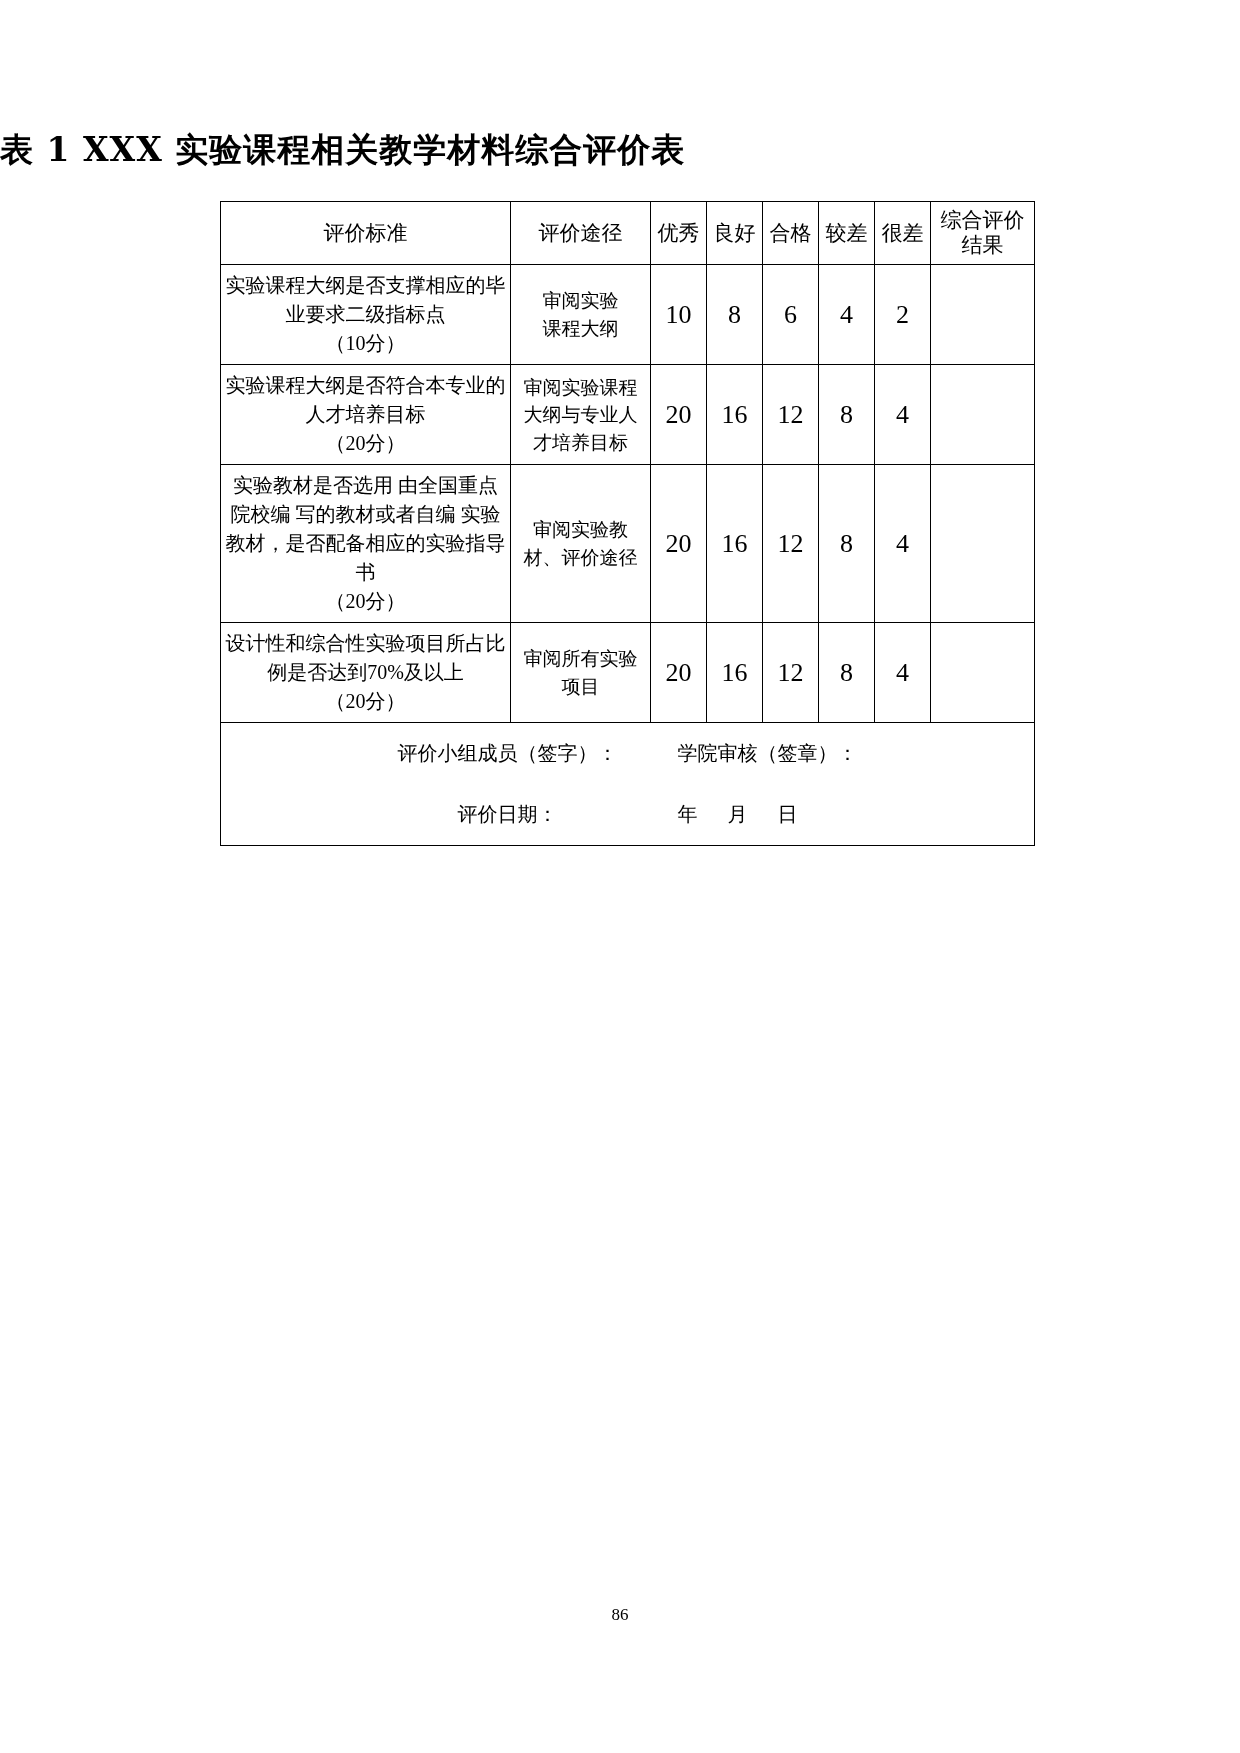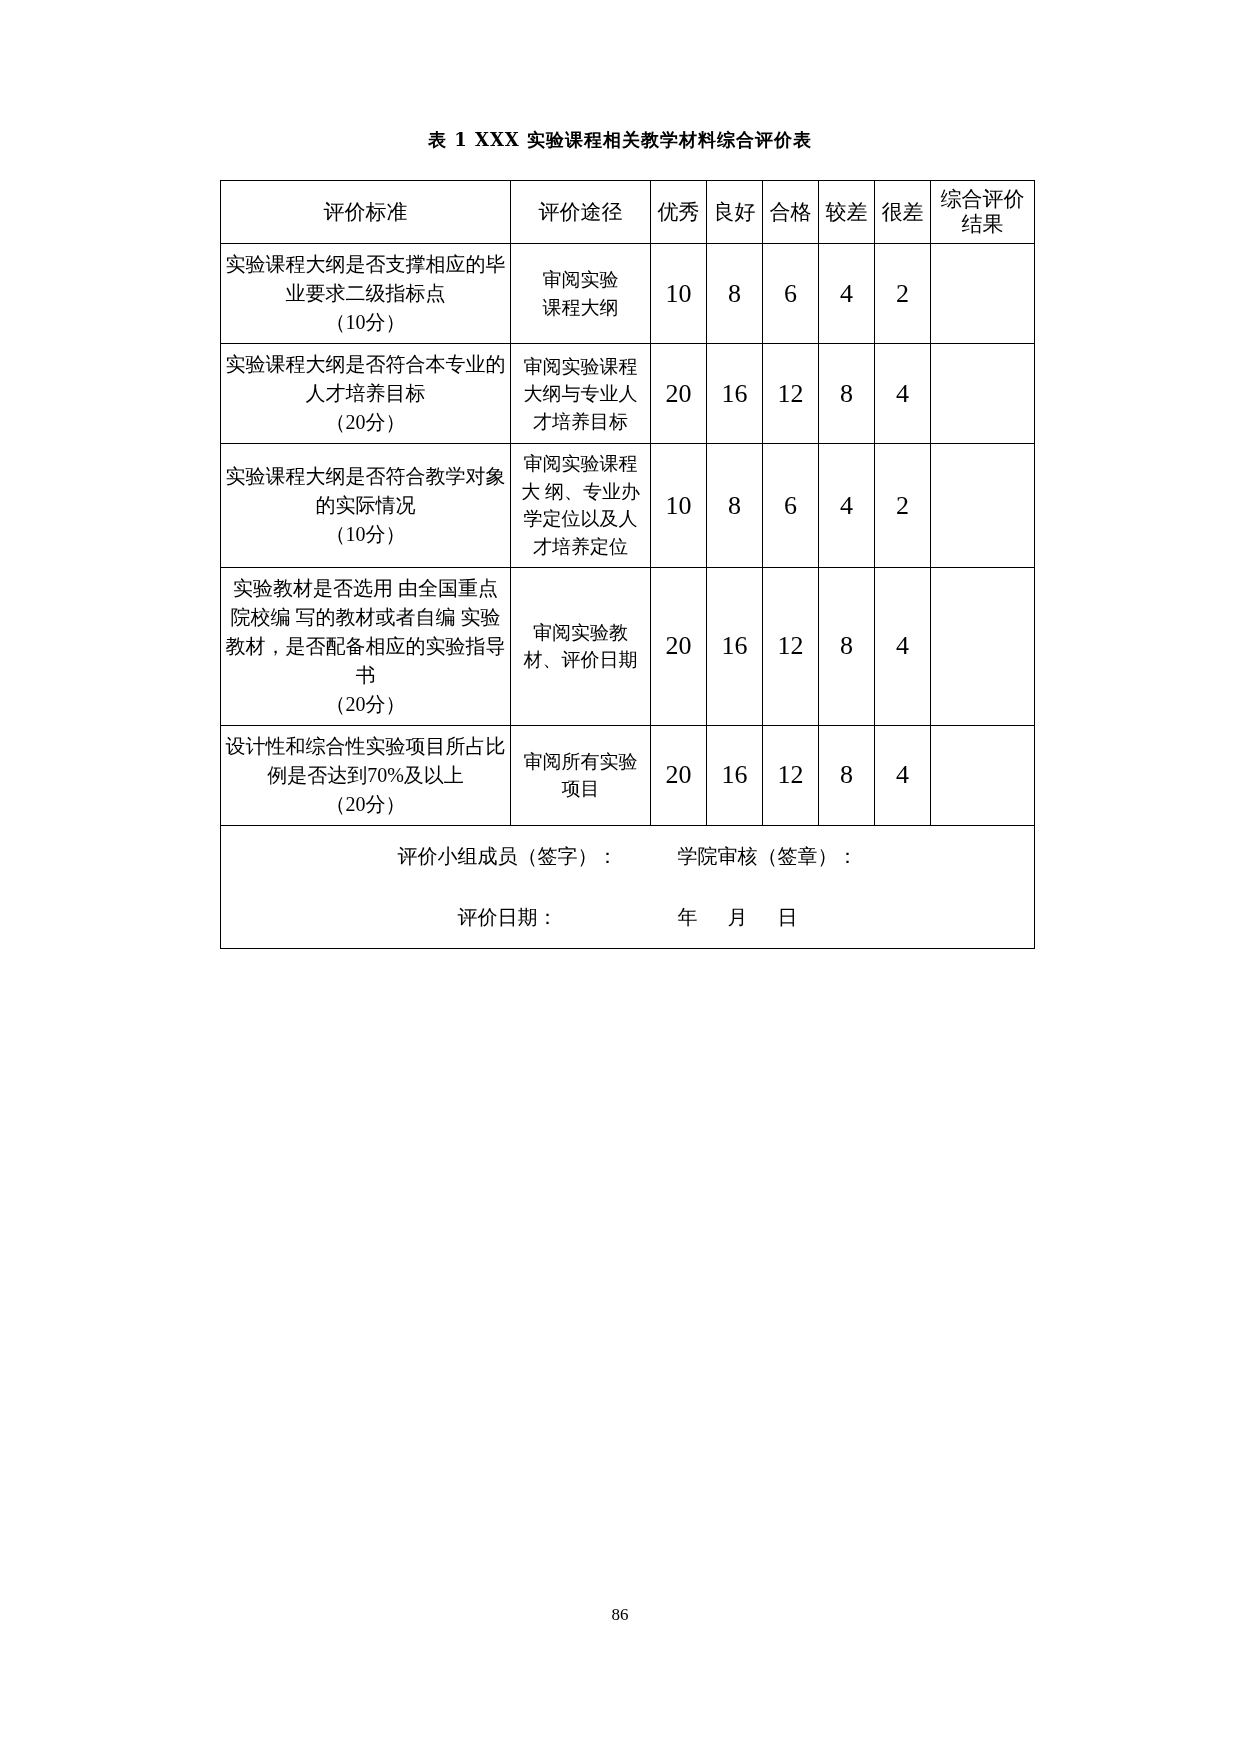--- a/index.html
+++ b/index.html
@@ -15,22 +15,22 @@
     position: relative;
   }
   .page {
     width: 1240px;
     height: 1753px;
     box-sizing: border-box;
     padding: 0;
     position: relative;
   }
   .doc-title {
-    text-align: center;
-    font-size: 18px;
+    text-align: left;
+    font-size: 33px;
     font-weight: bold;
     letter-spacing: 1px;
     margin: 0;
     padding-top: 128px;
     padding-bottom: 0;
     font-family: "DejaVu Serif", "Liberation Serif", serif;
   }
   .table-wrap {
     margin: 28px auto 0 auto;
     width: 800px;
@@ -152,34 +152,23 @@
 （20分）</td>
           <td class="method-cell" style="white-space: pre-line;">审阅实验课程大纲与专业人才培养目标</td>
           <td class="score-cell">20</td>
           <td class="score-cell">16</td>
           <td class="score-cell">12</td>
           <td class="score-cell">8</td>
           <td class="score-cell">4</td>
           <td class="result-cell"></td>
         </tr>
         <tr>
-          <td class="criteria-cell" style="white-space: pre-line;">实验课程大纲是否符合教学对象的实际情况
-（10分）</td>
-          <td class="method-cell" style="white-space: pre-line;">审阅实验课程大 纲、专业办学定位以及人才培养定位</td>
-          <td class="score-cell">10</td>
-          <td class="score-cell">8</td>
-          <td class="score-cell">6</td>
-          <td class="score-cell">4</td>
-          <td class="score-cell">2</td>
-          <td class="result-cell"></td>
-        </tr>
-        <tr>
           <td class="criteria-cell" style="white-space: pre-line;">实验教材是否选用 由全国重点院校编 写的教材或者自编 实验教材，是否配备相应的实验指导书
 （20分）</td>
-          <td class="method-cell" style="white-space: pre-line;">审阅实验教材、评价日期</td>
+          <td class="method-cell" style="white-space: pre-line;">审阅实验教材、评价途径</td>
           <td class="score-cell">20</td>
           <td class="score-cell">16</td>
           <td class="score-cell">12</td>
           <td class="score-cell">8</td>
           <td class="score-cell">4</td>
           <td class="result-cell"></td>
         </tr>
         <tr>
           <td class="criteria-cell" style="white-space: pre-line;">设计性和综合性实验项目所占比例是否达到70%及以上
 （20分）</td>

